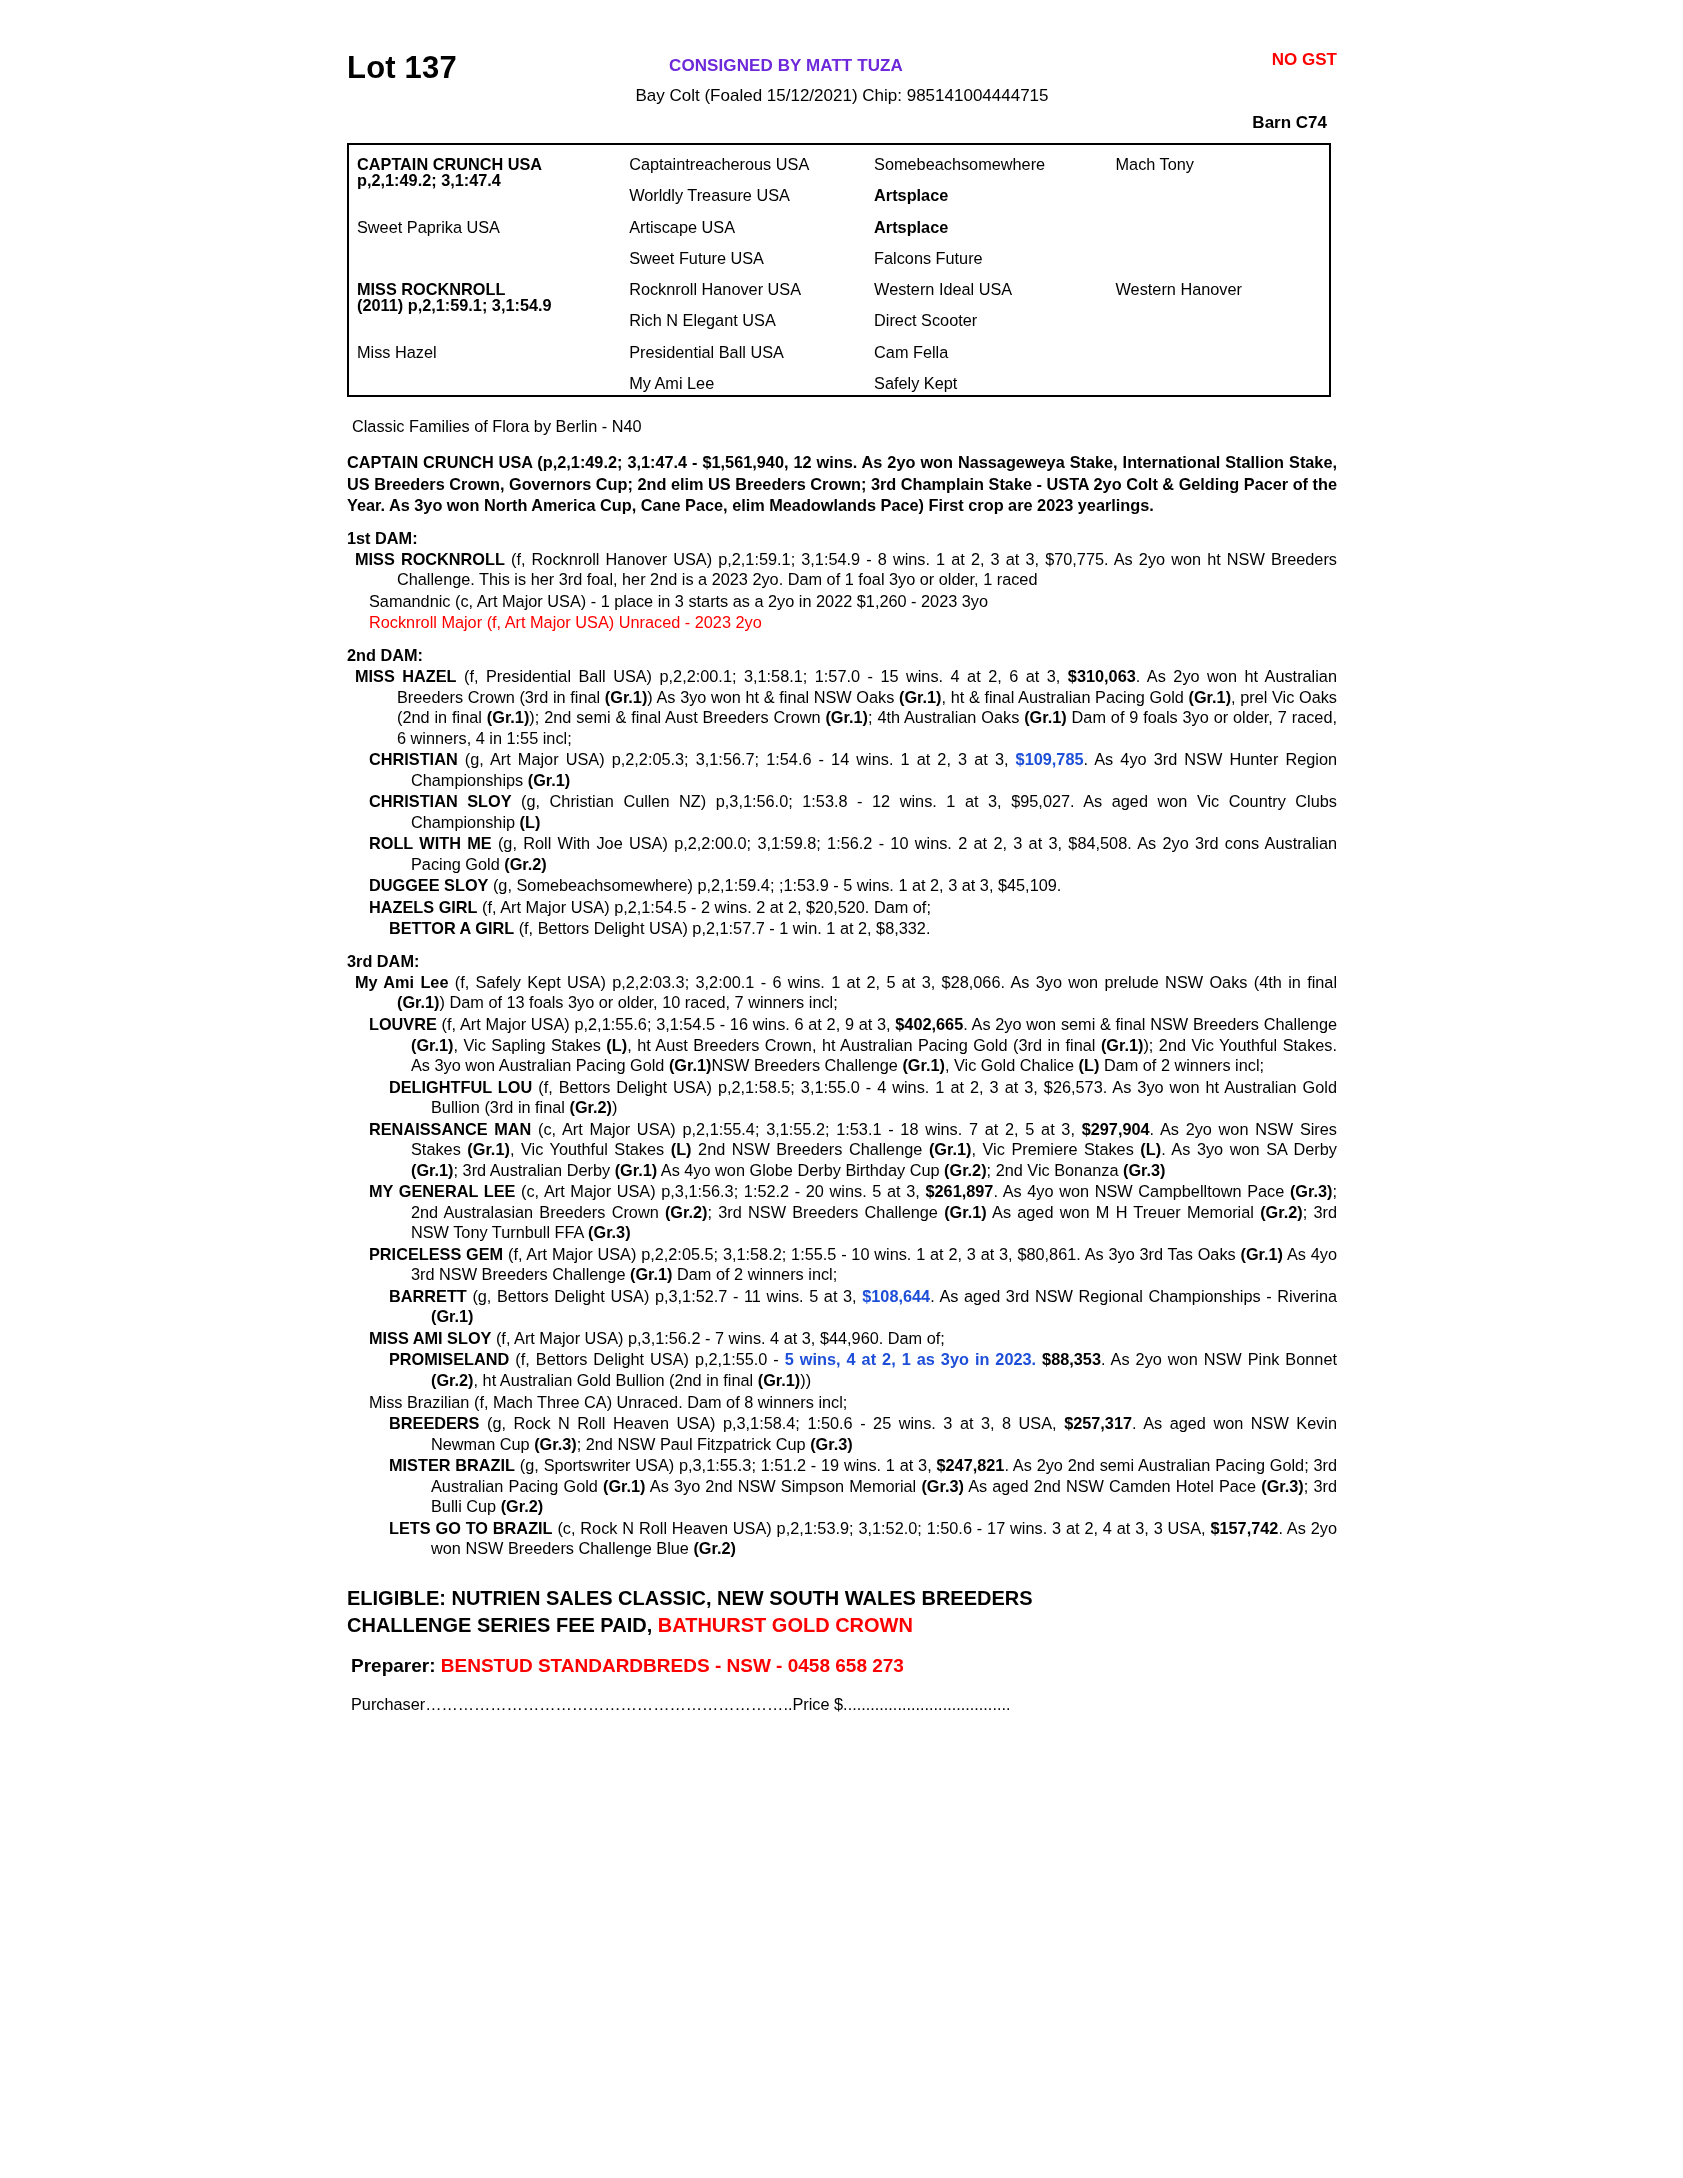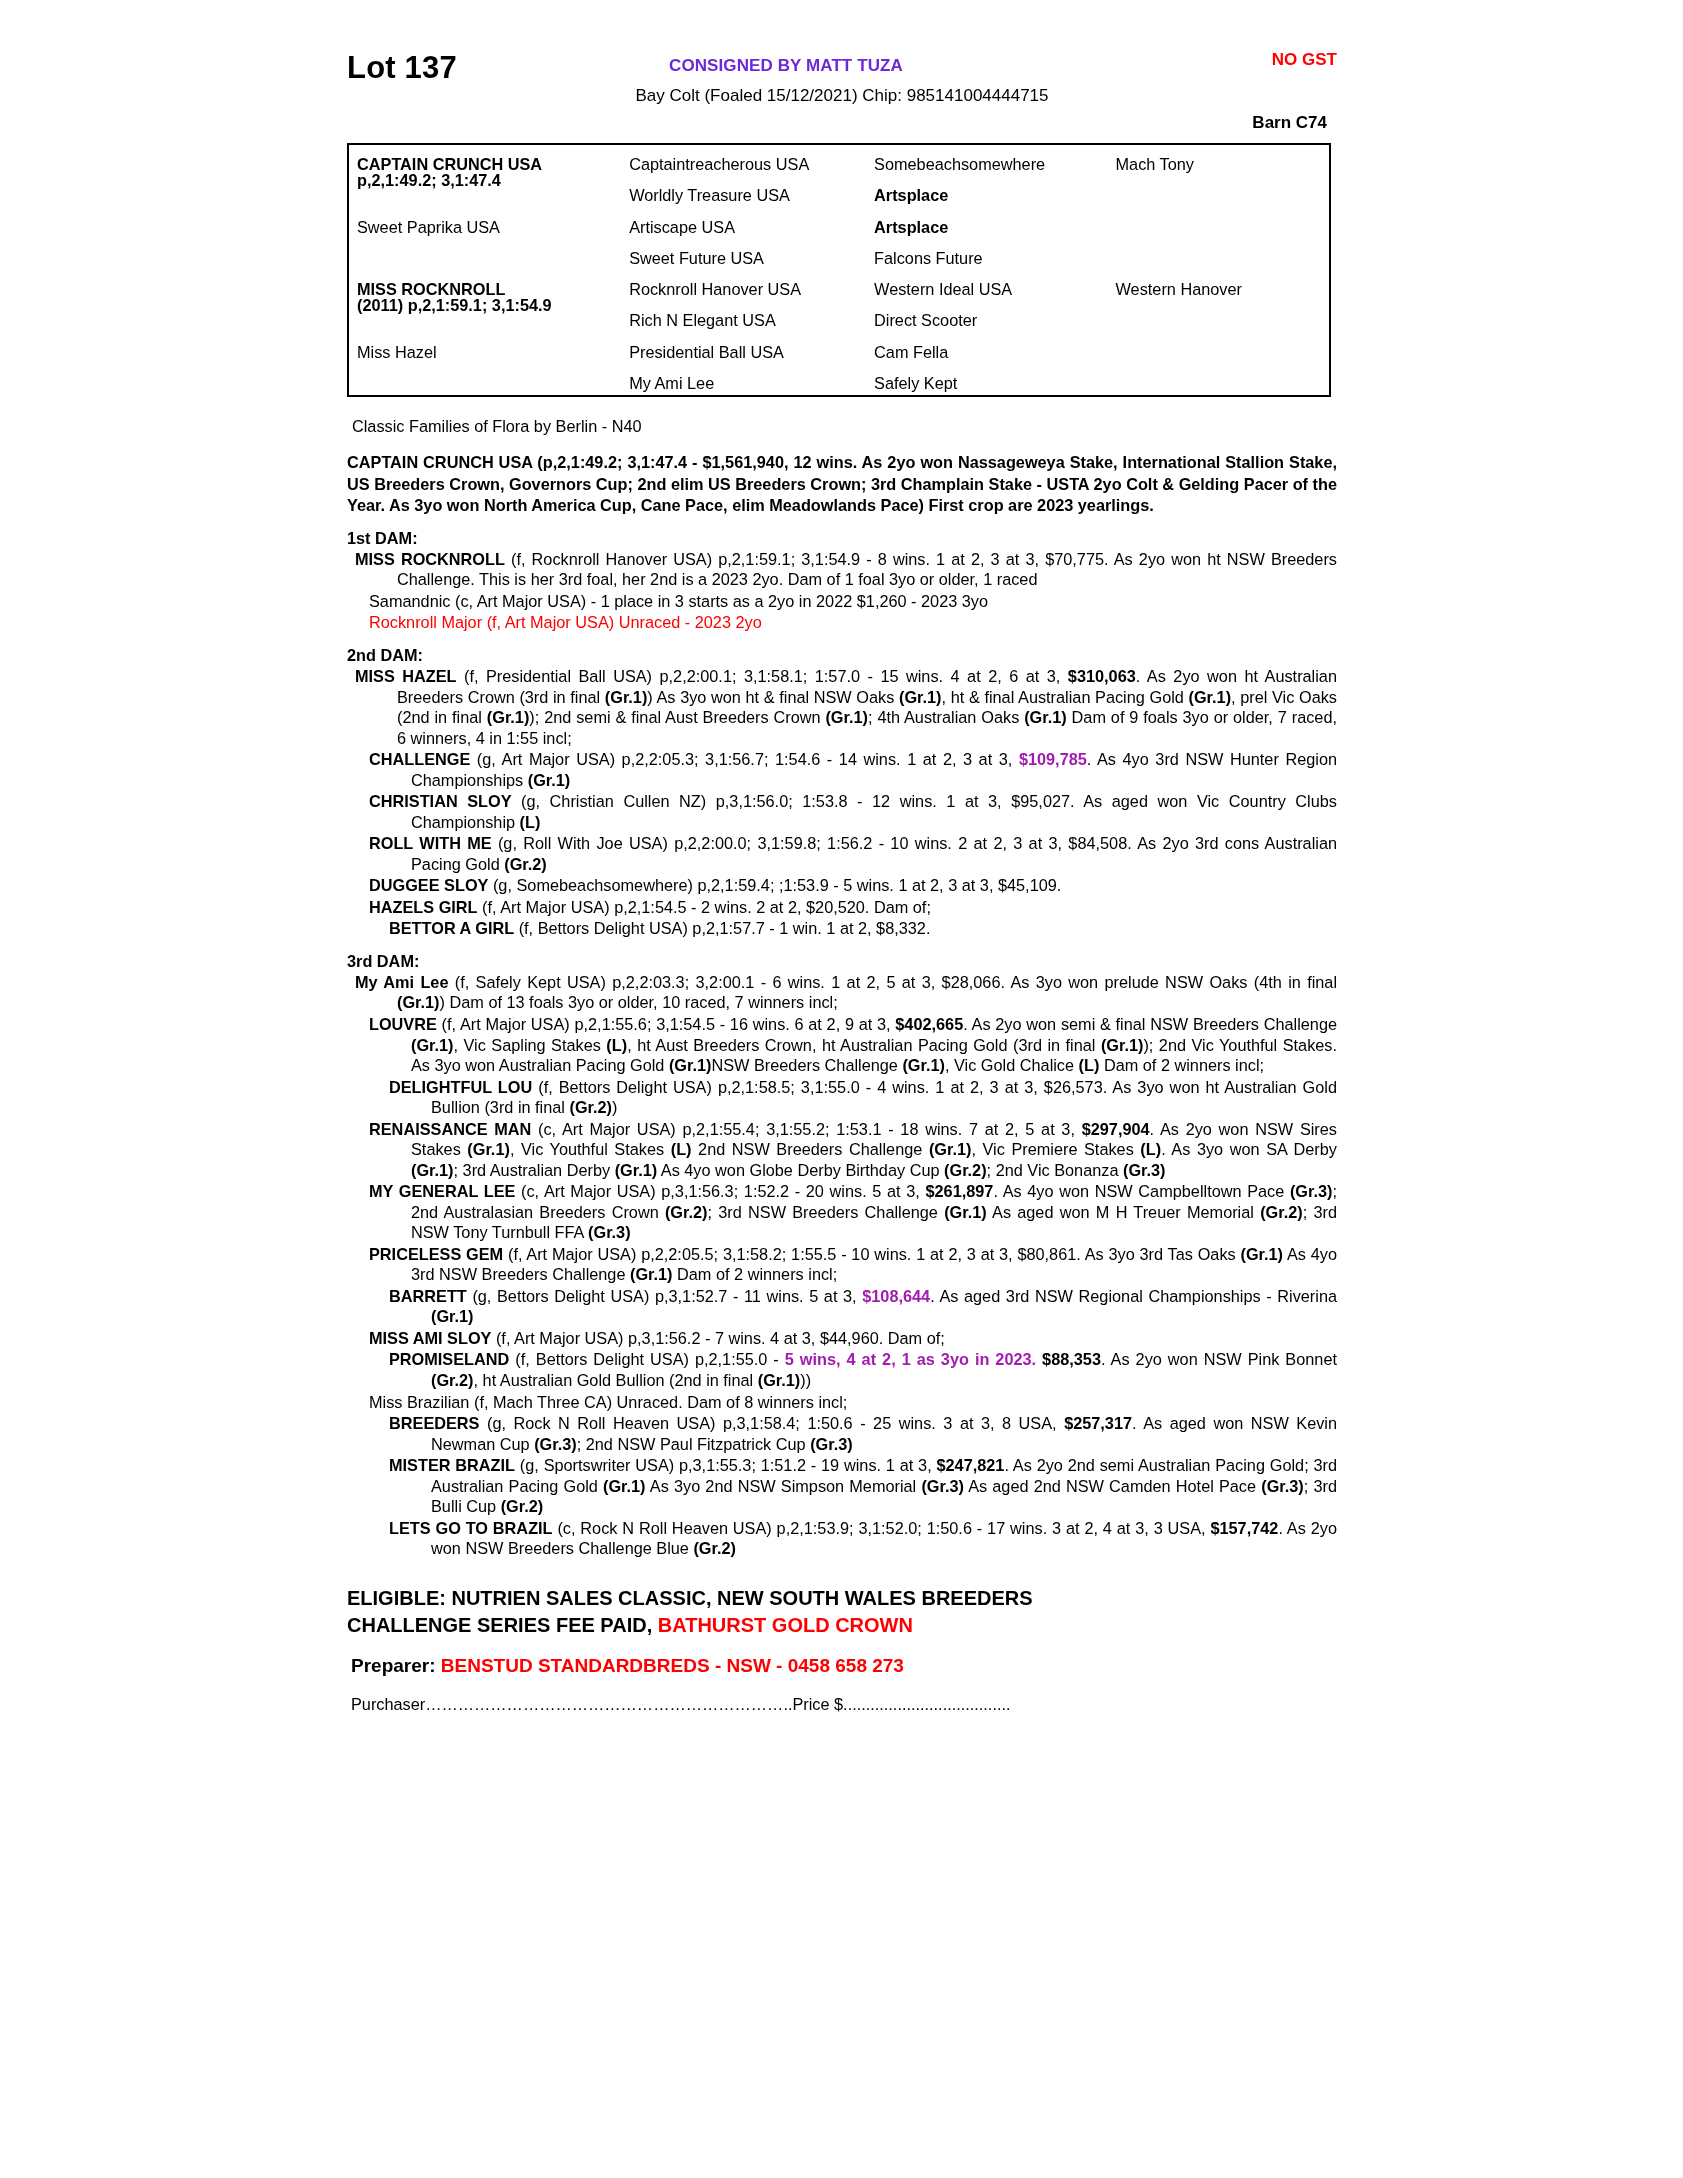--- a/index.html
+++ b/index.html
@@ -114,21 +114,21 @@
     line-height: 1.26;
     text-align: justify;
     margin-top: 1px;
   }
   .lvl1 { padding-left: 8px; text-indent: 0; }
   .lvl1 > .hang { display: block; padding-left: 42px; text-indent: -42px; }
   .lvl2 { padding-left: 22px; }
   .lvl2 > .hang { display: block; padding-left: 42px; text-indent: -42px; }
   .lvl3 { padding-left: 42px; }
   .lvl3 > .hang { display: block; padding-left: 42px; text-indent: -42px; }
-  .red { color: #a21caf; font-weight: bold; }
+  .red { color: #1d4ed8; font-weight: bold; }
   .redplain { color: #ff0000; }
   
   .eligible {
     margin-top: 26px;
     font-weight: bold;
     font-size: 20px;
     line-height: 1.35;
   }
   .eligible .line1 { display: block; }
   .eligible .line2 { display: block; }
@@ -231,21 +231,21 @@
       </div>
 
     <div class="dam-head">2nd DAM:</div>
     <div class="entry lvl1">
       <span class="hang">
         <span class="b">MISS HAZEL</span><span> (f, Presidential Ball USA) p,2,2:00.1; 3,1:58.1; 1:57.0 - 15 wins. 4 at 2, 6 at 3, </span><span class="b">$310,063</span><span>. As 2yo won ht Australian Breeders Crown (3rd in final </span><span class="b">(Gr.1)</span><span>) As 3yo won ht &amp; final NSW Oaks </span><span class="b">(Gr.1)</span><span>, ht &amp; final Australian Pacing Gold </span><span class="b">(Gr.1)</span><span>, prel Vic Oaks (2nd in final </span><span class="b">(Gr.1)</span><span>); 2nd semi &amp; final Aust Breeders Crown </span><span class="b">(Gr.1)</span><span>; 4th Australian Oaks </span><span class="b">(Gr.1)</span><span> Dam of 9 foals 3yo or older, 7 raced, 6 winners, 4 in 1:55 incl;</span>
       </span>
     </div>
     <div id="dam2-progeny">
         <div class="entry lvl2">
-          <span class="hang"><span class="b">CHALLENGE</span><span> (g, Art Major USA) p,2,2:05.3; 3,1:56.7; 1:54.6 - 14 wins. 1 at 2, 3 at 3, </span><span class="red">$109,785</span><span>. As 4yo 3rd NSW Hunter Region Championships </span><span class="b">(Gr.1)</span></span>
+          <span class="hang"><span class="b">CHRISTIAN</span><span> (g, Art Major USA) p,2,2:05.3; 3,1:56.7; 1:54.6 - 14 wins. 1 at 2, 3 at 3, </span><span class="red">$109,785</span><span>. As 4yo 3rd NSW Hunter Region Championships </span><span class="b">(Gr.1)</span></span>
         </div>
         <div class="entry lvl2">
           <span class="hang"><span class="b">CHRISTIAN SLOY</span><span> (g, Christian Cullen NZ) p,3,1:56.0; 1:53.8 - 12 wins. 1 at 3, $95,027. As aged won Vic Country Clubs Championship </span><span class="b">(L)</span></span>
         </div>
         <div class="entry lvl2">
           <span class="hang"><span class="b">ROLL WITH ME</span><span> (g, Roll With Joe USA) p,2,2:00.0; 3,1:59.8; 1:56.2 - 10 wins. 2 at 2, 3 at 3, $84,508. As 2yo 3rd cons Australian Pacing Gold </span><span class="b">(Gr.2)</span></span>
         </div>
         <div class="entry lvl2">
           <span class="hang"><span class="b">DUGGEE SLOY</span><span> (g, Somebeachsomewhere) p,2,1:59.4; ;1:53.9 - 5 wins. 1 at 2, 3 at 3, $45,109.</span></span>
         </div>

